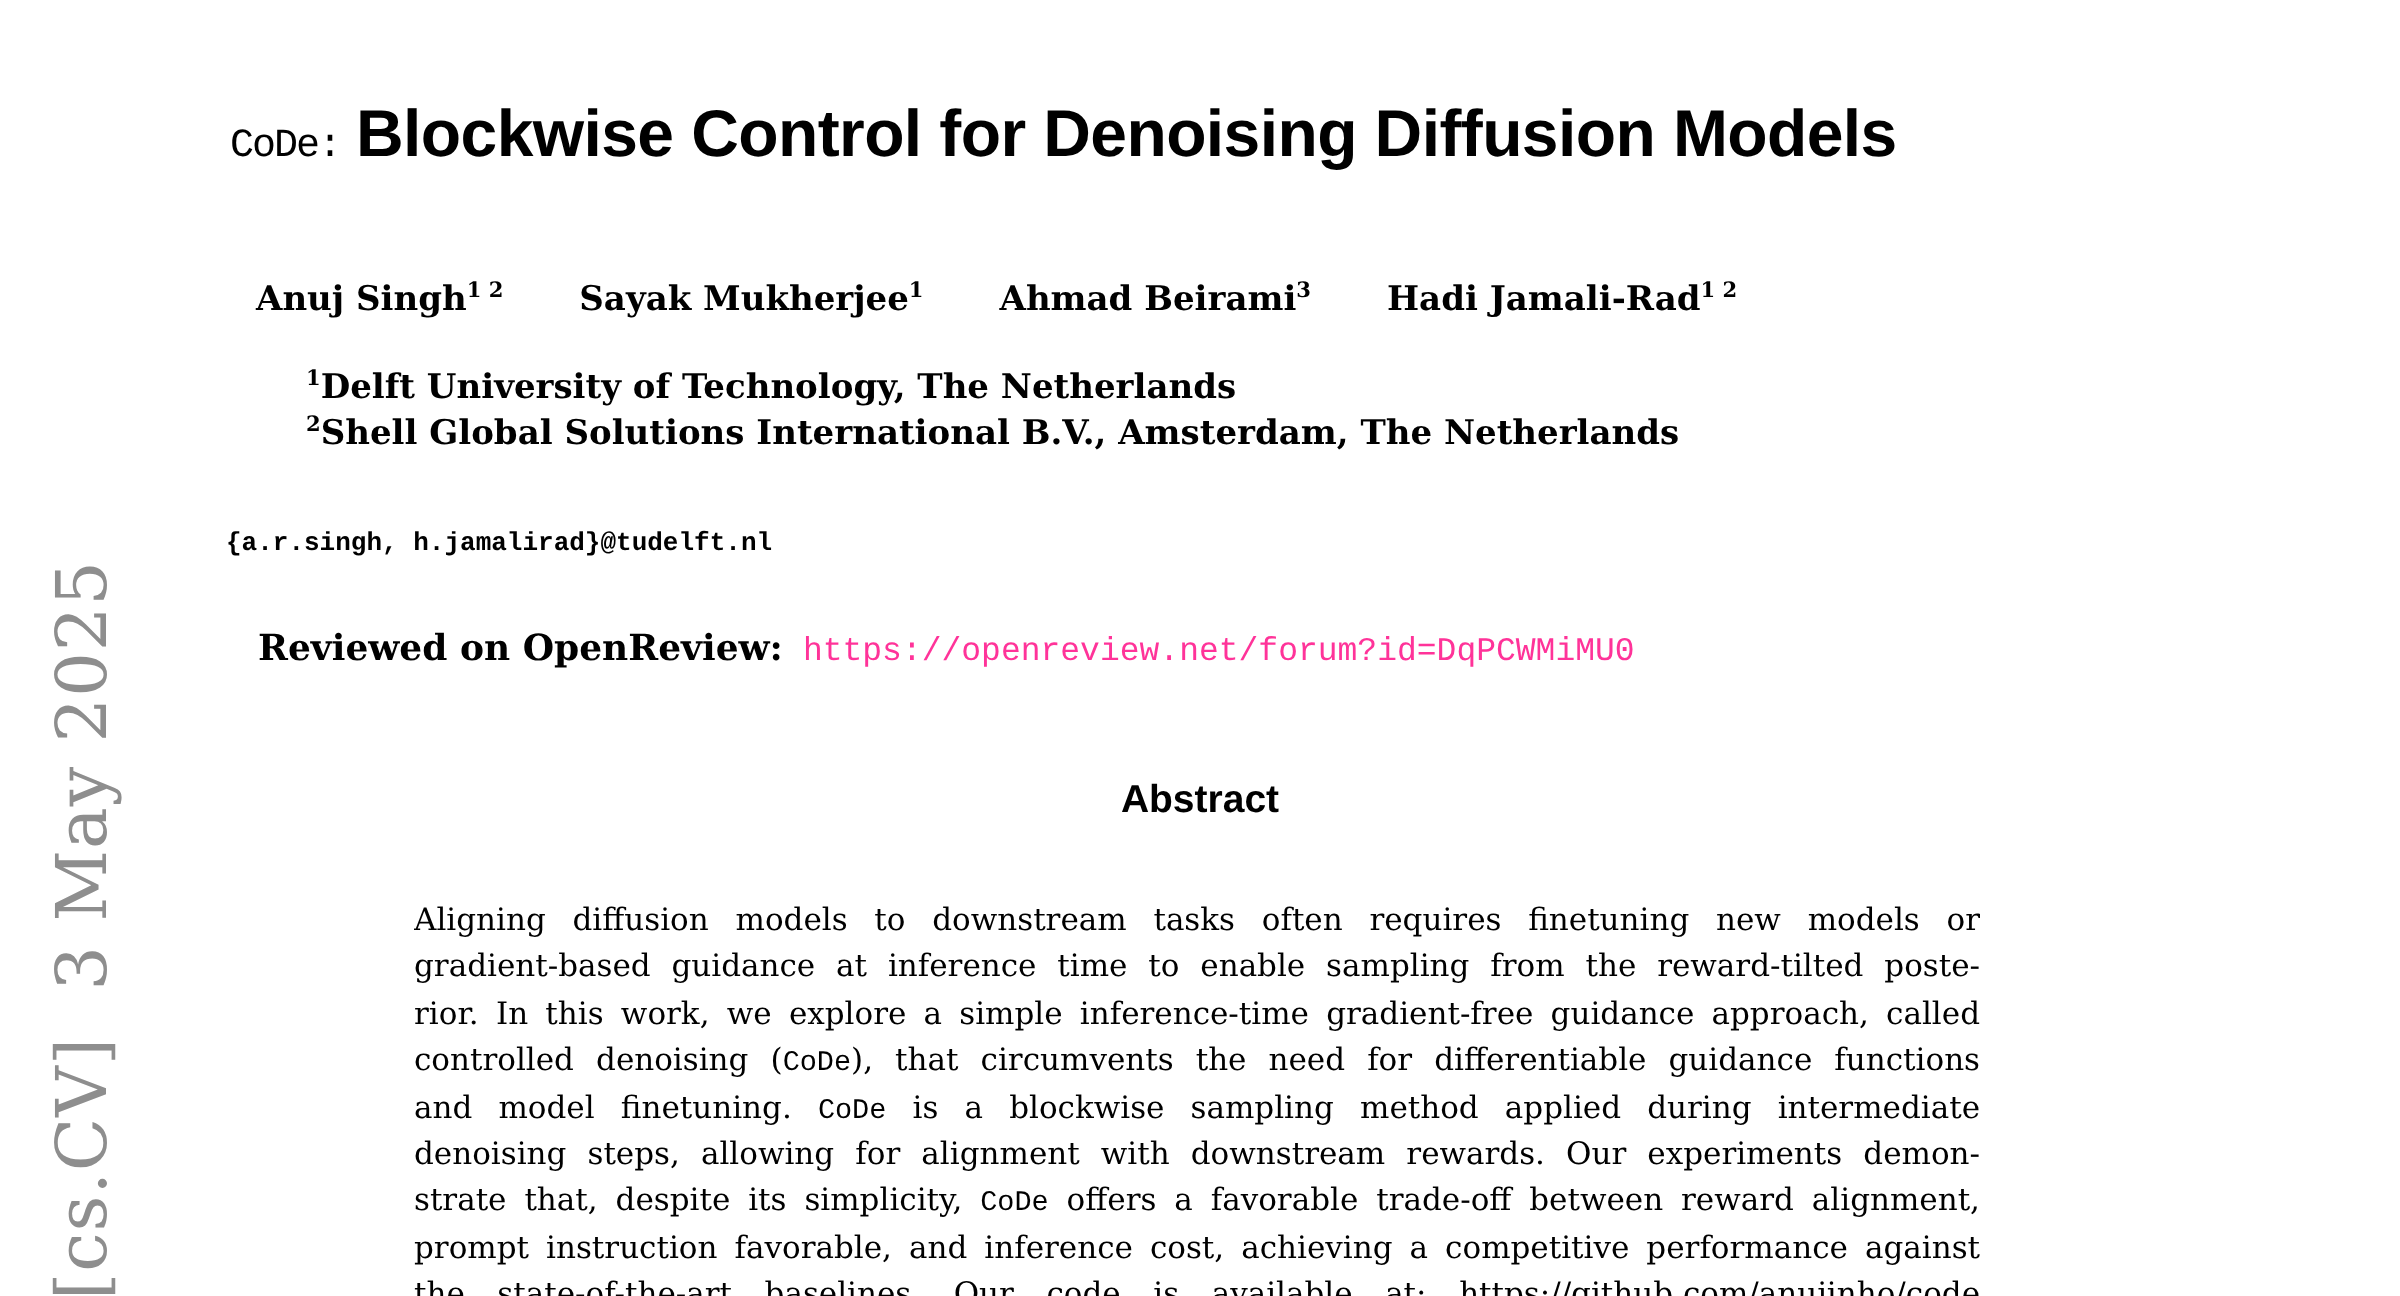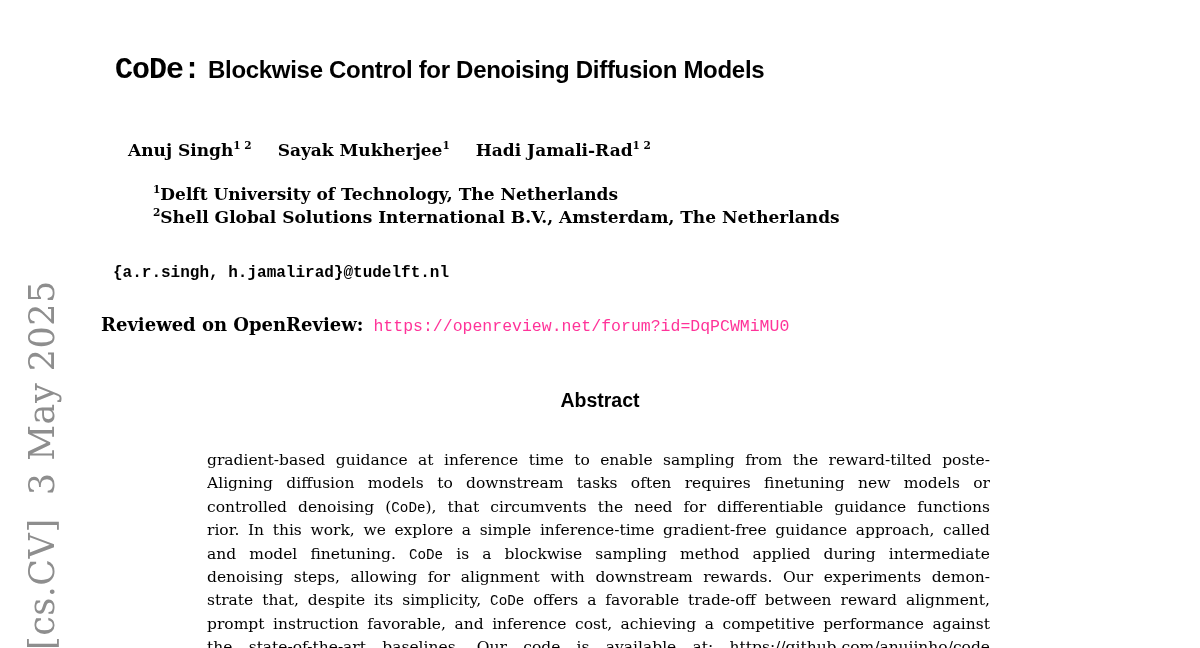--- a/index.html
+++ b/index.html
@@ -18,38 +18,38 @@
   .title {
     position: absolute;
     left: 115px;
     top: 48px;
     margin: 0;
     font-weight: bold;
     white-space: nowrap;
   }
   .title .title-tt {
     font-family: "Liberation Mono", "DejaVu Sans Mono", monospace;
-    font-size: 30px;
-    font-weight: 700;
+    font-size: 20px;
+    font-weight: 400;
     letter-spacing: -1px;
   }
   .title .title-rest {
     font-family: "Liberation Sans", "DejaVu Sans", sans-serif;
-    font-size: 24px;
+    font-size: 33px;
     font-weight: 700;
     letter-spacing: -0.3px;
     margin-left: 8px;
   }
 
   .authors {
     position: absolute;
     left: 128px;
     top: 140px;
     display: flex;
-    gap: 26px;
+    gap: 38px;
     font-size: 17px;
     font-weight: bold;
     white-space: nowrap;
   }
   .authors sup, .affiliations sup {
     font-size: 0.62em;
     line-height: 0;
     white-space: pre;
   }
 
@@ -61,28 +61,28 @@
     font-weight: bold;
     line-height: 23px;
     white-space: nowrap;
     margin-left: 40px;
   }
 
   .emails {
     position: absolute;
     left: 113px;
     top: 264px;
-    font-size: 16px;
+    font-size: 13px;
     font-weight: bold;
     white-space: nowrap;
   }
 
   .review-line {
     position: absolute;
-    left: 101px;
+    left: 129px;
     top: 314px;
     white-space: nowrap;
     text-align: right;
   }
   .review-label {
     font-size: 18px;
     font-weight: bold;
   }
   .review-url {
     font-family: "Liberation Mono", "DejaVu Sans Mono", monospace;
@@ -138,41 +138,42 @@
 
   <div class="watermark">[cs.CV]  3 May 2025</div>
 
   <h1 class="title">
     <span class="title-tt">CoDe:</span><span class="title-rest">Blockwise Control for Denoising Diffusion Models</span>
   </h1>
 
   <div class="authors" id="authors">
       <span>Anuj Singh<sup>1 2</sup></span>
       <span>Sayak Mukherjee<sup>1</sup></span>
+      <span>Ahmad Beirami<sup>3</sup></span>
       <span>Hadi Jamali-Rad<sup>1 2</sup></span>
     </div>
 
   <div class="affiliations" id="affiliations">
       <div><sup>1</sup>Delft University of Technology, The Netherlands</div>
       <div><sup>2</sup>Shell Global Solutions International B.V., Amsterdam, The Netherlands</div>
     </div>
 
   <div class="emails tt">{a.r.singh, h.jamalirad}@tudelft.nl</div>
 
   <div class="review-line">
     <span class="review-label">Reviewed on OpenReview:</span><a class="review-url">https://openreview.net/forum?id=DqPCWMiMU0</a>
   </div>
 
   <div class="abstract-heading">Abstract</div>
 
   <div class="abstract-body" id="abstract-body">
+      <div class="abs-line">Aligning diffusion models to downstream tasks often requires finetuning new models or</div>
       <div class="abs-line">gradient-based guidance at inference time to enable sampling from the reward-tilted poste-</div>
-      <div class="abs-line">Aligning diffusion models to downstream tasks often requires finetuning new models or</div>
+      <div class="abs-line">rior. In this work, we explore a simple inference-time gradient-free guidance approach, called</div>
       <div class="abs-line">controlled denoising (<span class="tt">CoDe</span>), that circumvents the need for differentiable guidance functions</div>
-      <div class="abs-line">rior. In this work, we explore a simple inference-time gradient-free guidance approach, called</div>
       <div class="abs-line">and model finetuning. <span class="tt">CoDe</span> is a blockwise sampling method applied during intermediate</div>
       <div class="abs-line">denoising steps, allowing for alignment with downstream rewards. Our experiments demon-</div>
       <div class="abs-line">strate that, despite its simplicity, <span class="tt">CoDe</span> offers a favorable trade-off between reward alignment,</div>
       <div class="abs-line">prompt instruction favorable, and inference cost, achieving a competitive performance against</div>
       <div class="abs-line">the state-of-the-art baselines. Our code is available at: <a class="pink" style="text-decoration:none;color:inherit;">https://github.com/anujinho/code</a></div>
     </div>
 
 </div>
 
 </body></html>

